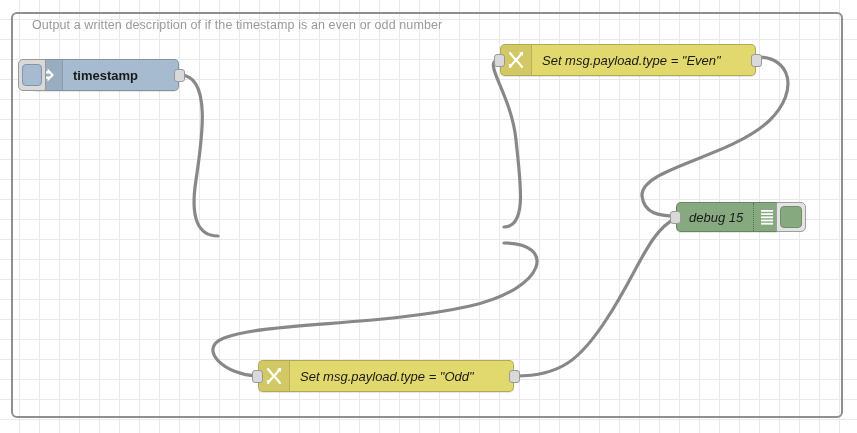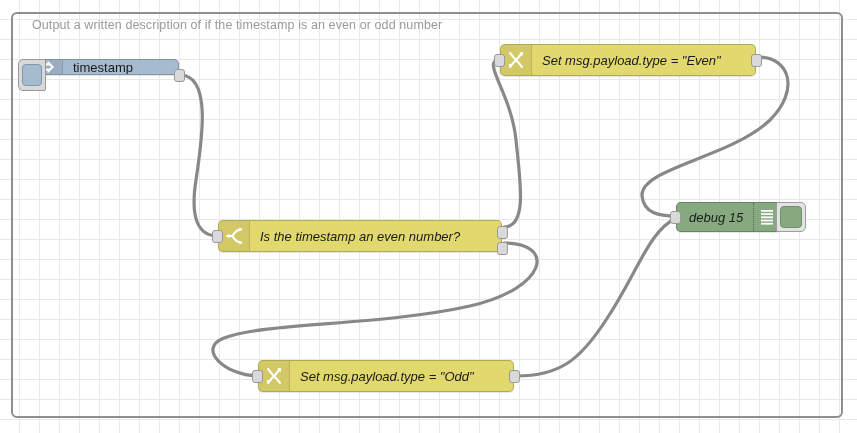--- a/index.html
+++ b/index.html
@@ -93,23 +93,24 @@
     height: 13px;
     background: #d9d9d9;
     border: 1px solid #999999;
     border-radius: 3px;
     box-sizing: border-box;
   }
   .port.in  { left: -7px; }
   .port.out { right: -7px; }
   
   #node-inject {
-    left: 31px; top: 59px; width: 148px; height: 16px;
+    left: 31px; top: 59px; width: 148px; height: 32px;
     background: #a6bbcf;
     border-radius: 5px;
+    font-weight: bold;
   }
   #inject-button {
     position: absolute;
     left: -14px;
     top: -1px;
     width: 28px;
     height: 32px;
     box-sizing: border-box;
     background: #d9d9d9;
     border: 1px solid #999999;
@@ -218,34 +219,20 @@
     </div>
     <div class="node-icon">
       <svg class="glyph" width="18" height="18" viewBox="0 0 18 18">
         <path d="M2 5.2 h7.6 V2.6 L16 9 l-6.4 6.4 V12.8 H2 V10.6 h9.4 l2-1.6 -2-1.6 H2 Z" fill="#ffffff"></path>
       </svg>
     </div>
     <div class="node-label">timestamp</div>
     <div class="port out" style="top:9px;"></div>
   </div>
 
-  <div class="node" id="node-switch">
-    <div class="node-icon">
-      <svg class="glyph" width="20" height="20" viewBox="0 0 20 20">
-        <path d="M17 3.4 C12.4 3.4 11.2 6.6 9.2 8.6 M17 16.6 C12.4 16.6 11.2 13.4 9.2 11.4 M9.2 10 H3.2" stroke="#ffffff" stroke-width="2.1" fill="none" stroke-linecap="round"></path>
-        <path d="M15.4 1.4 L18.6 3.4 L15.4 5.4 Z" fill="#ffffff"></path>
-        <path d="M15.4 14.6 L18.6 16.6 L15.4 18.6 Z" fill="#ffffff"></path>
-        <path d="M5.4 7.6 L2.2 10 L5.4 12.4 Z" fill="#ffffff"></path>
-      </svg>
-    </div>
-    <div class="node-label italic">Is the timestamp an even number?</div>
-    <div class="port in" style="top:9px;"></div>
-    <div class="port out o1"></div>
-    <div class="port out o2"></div>
-  </div>
 
   <div class="node" id="node-change-even">
     <div class="node-icon">
       <svg class="glyph" width="20" height="20" viewBox="0 0 20 20">
         <path d="M4 3 C4 3 8 8 10 10 C12 12 16 17 16 17" stroke="#ffffff" stroke-width="2.1" fill="none" stroke-linecap="round"></path>
         <path d="M16 3 C16 3 12 8 10 10 C8 12 4 17 4 17" stroke="#ffffff" stroke-width="2.1" fill="none" stroke-linecap="round"></path>
         <path d="M13.2 2.4 L17.2 2.2 L16.6 6.2 Z" fill="#ffffff"></path>
         <path d="M2.4 13.8 L4.2 17.6 L6.6 14.4 Z" fill="#ffffff"></path>
       </svg>
     </div>

